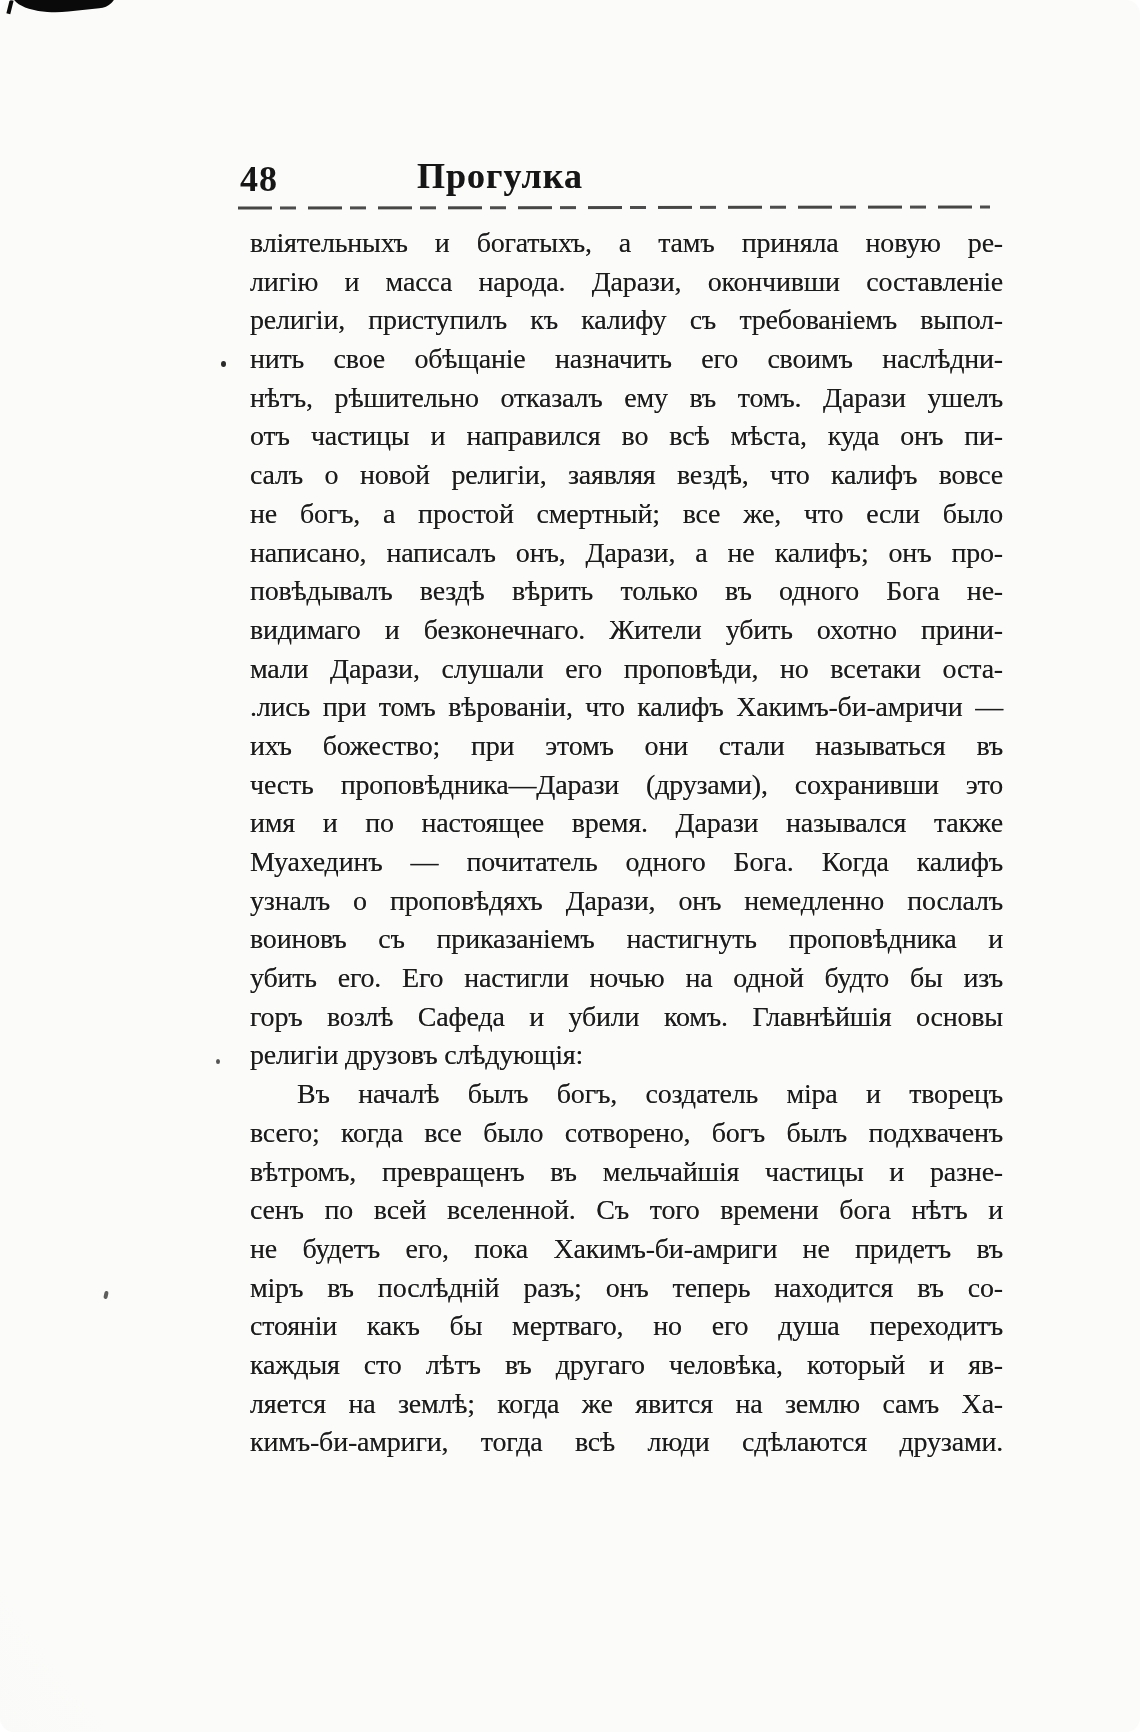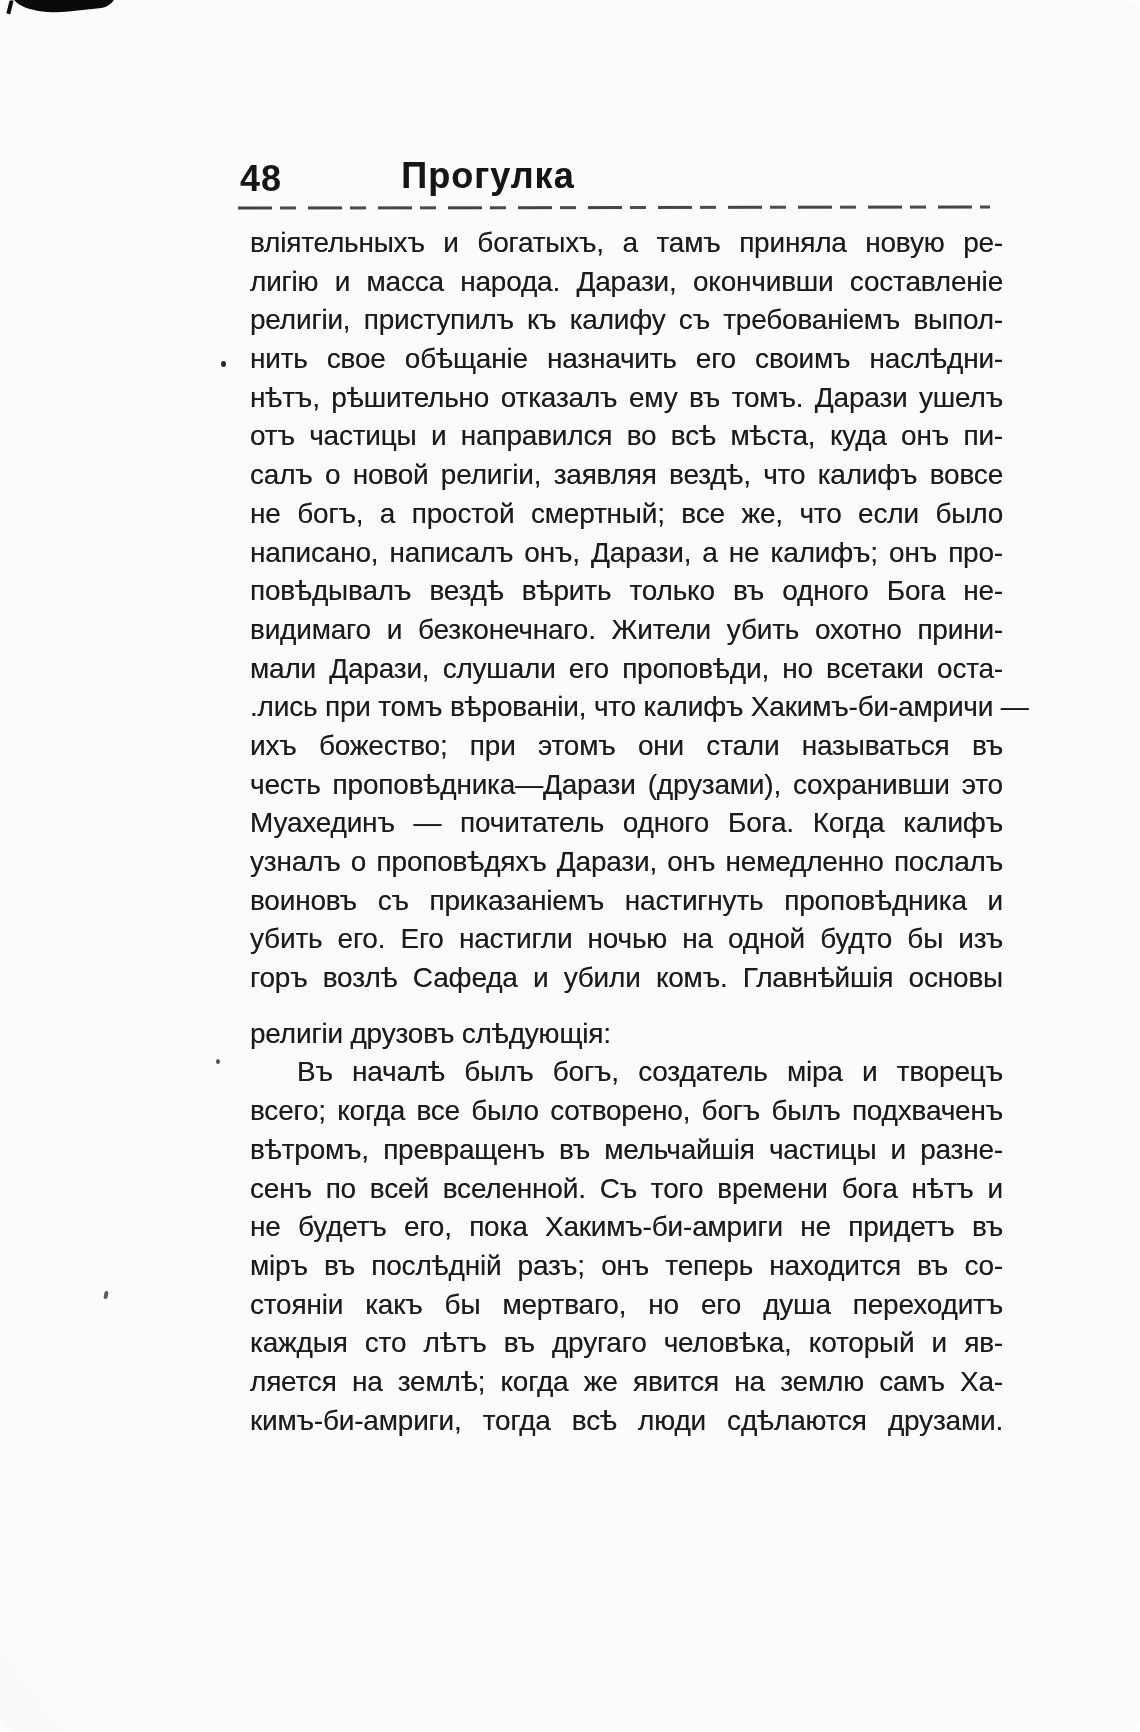--- a/index.html
+++ b/index.html
@@ -6,21 +6,21 @@
     margin: 0;
     padding: 0;
   }
   .page {
     position: relative;
     width: 1140px;
     height: 1732px;
     background:
       radial-gradient(ellipse 1400px 2000px at 55% 45%, #fbfbf9 60%, #f4f4f1 100%);
     overflow: hidden;
-    font-family: Liberation Sans, sans-serif;
+    font-family: Liberation Serif, serif;
     color: #1b1b1b;
     border-radius: 14px;
   }
   
   .corner-blot {
     position: absolute;
     left: 12px;
     top: -14px;
     width: 104px;
     height: 26px;
@@ -41,21 +41,21 @@
     position: absolute;
     left: 240px;
     top: 158px;
     font-size: 36px;
     font-weight: 700;
     letter-spacing: 1px;
     color: #161616;
   }
   .running-title {
     position: absolute;
-    left: 343px;
+    left: 355px;
     top: 155px;
     width: 290px;
     text-align: center;
     font-size: 36px;
     font-weight: 600;
     letter-spacing: 1px;
     color: #161616;
     text-shadow: 0 0 0.5px rgba(0,0,0,0.45);
   }
   .header-rule {
@@ -84,21 +84,21 @@
     line-height: 38.7px;
     font-size: 28px;
     letter-spacing: -0.2px;
     white-space: nowrap;
     text-align: justify;
     text-align-last: justify;
     text-justify: inter-word;
     text-shadow: 0 0 0.4px rgba(10,10,10,0.55);
   }
   .line.indent { padding-left: 47px; }
-  .line.no-stretch { text-align-last: left; margin-top: 17px; }
+  .line.no-stretch { text-align-last: left; }
   .margin-dot {
     position: absolute;
     background: #2a2a2a;
     border-radius: 50%;
   }
   .dot-a { left: 221px; top: 361px;  width: 5px; height: 6px; }
   .dot-b { left: 216px; top: 1059px; width: 4px; height: 5px; opacity: .8; }
   .dot-c { left: 104px; top: 1291px; width: 4px; height: 8px; opacity: .75; border-radius: 2px; transform: rotate(12deg); }
 </style>
 </head>
@@ -125,20 +125,21 @@
         <div class="line">отъ частицы и направился во всѣ мѣста, куда онъ пи-</div>
         <div class="line">салъ о новой религіи, заявляя вездѣ, что калифъ вовсе</div>
         <div class="line">не богъ, а простой смертный; все же, что если было</div>
         <div class="line">написано, написалъ онъ, Дарази, а не калифъ; онъ про-</div>
         <div class="line">повѣдывалъ вездѣ вѣрить только въ одного Бога не-</div>
         <div class="line">видимаго и безконечнаго. Жители убить охотно прини-</div>
         <div class="line">мали Дарази, слушали его проповѣди, но всетаки оста-</div>
         <div class="line">.лись при томъ вѣрованіи, что калифъ Хакимъ-би-амричи —</div>
         <div class="line">ихъ божество; при этомъ они стали называться въ</div>
         <div class="line">честь проповѣдника—Дарази (друзами), сохранивши это</div>
+        <div class="line">имя и по настоящее время. Дарази назывался также</div>
         <div class="line">Муахединъ — почитатель одного Бога. Когда калифъ</div>
         <div class="line">узналъ о проповѣдяхъ Дарази, онъ немедленно послалъ</div>
         <div class="line">воиновъ съ приказаніемъ настигнуть проповѣдника и</div>
         <div class="line">убить его. Его настигли ночью на одной будто бы изъ</div>
         <div class="line">горъ возлѣ Сафеда и убили комъ. Главнѣйшія основы</div>
         <div class="line no-stretch">религіи друзовъ слѣдующія:</div>
       </div>
     <div>
         <div class="line indent">Въ началѣ былъ богъ, создатель міра и творецъ</div>
         <div class="line">всего; когда все было сотворено, богъ былъ подхваченъ</div>

